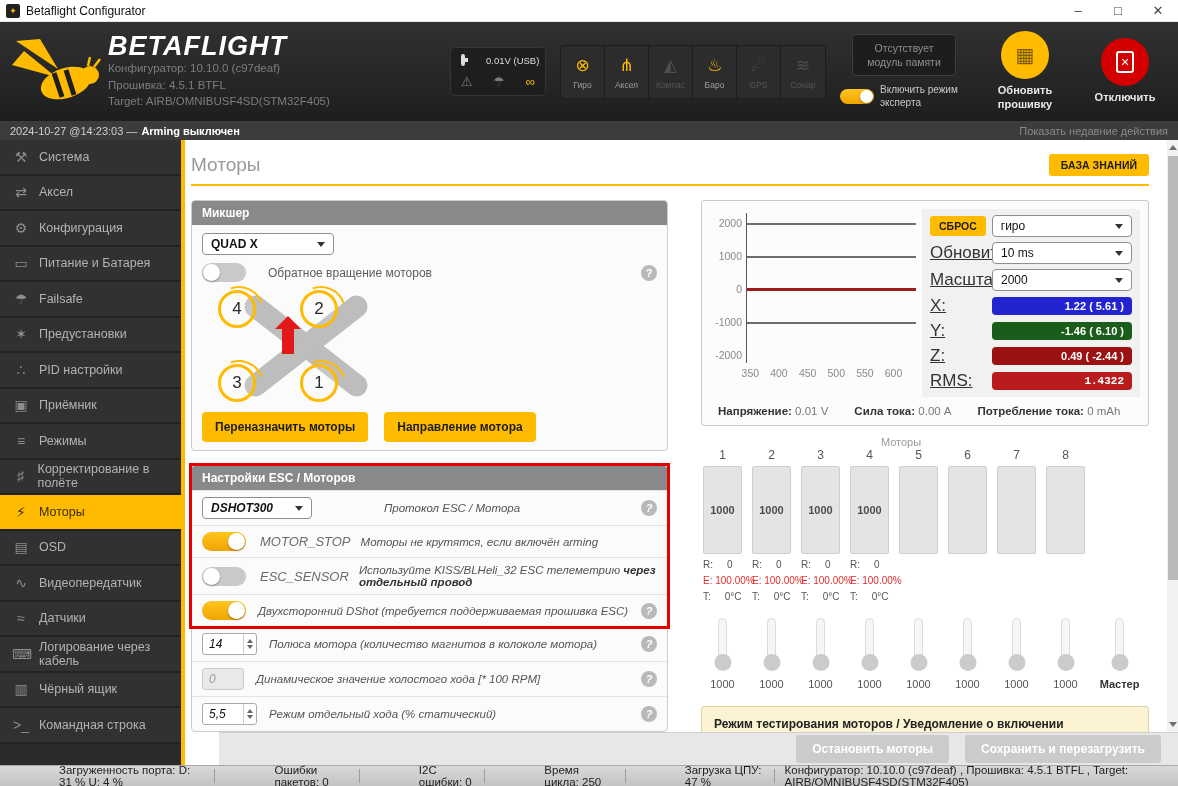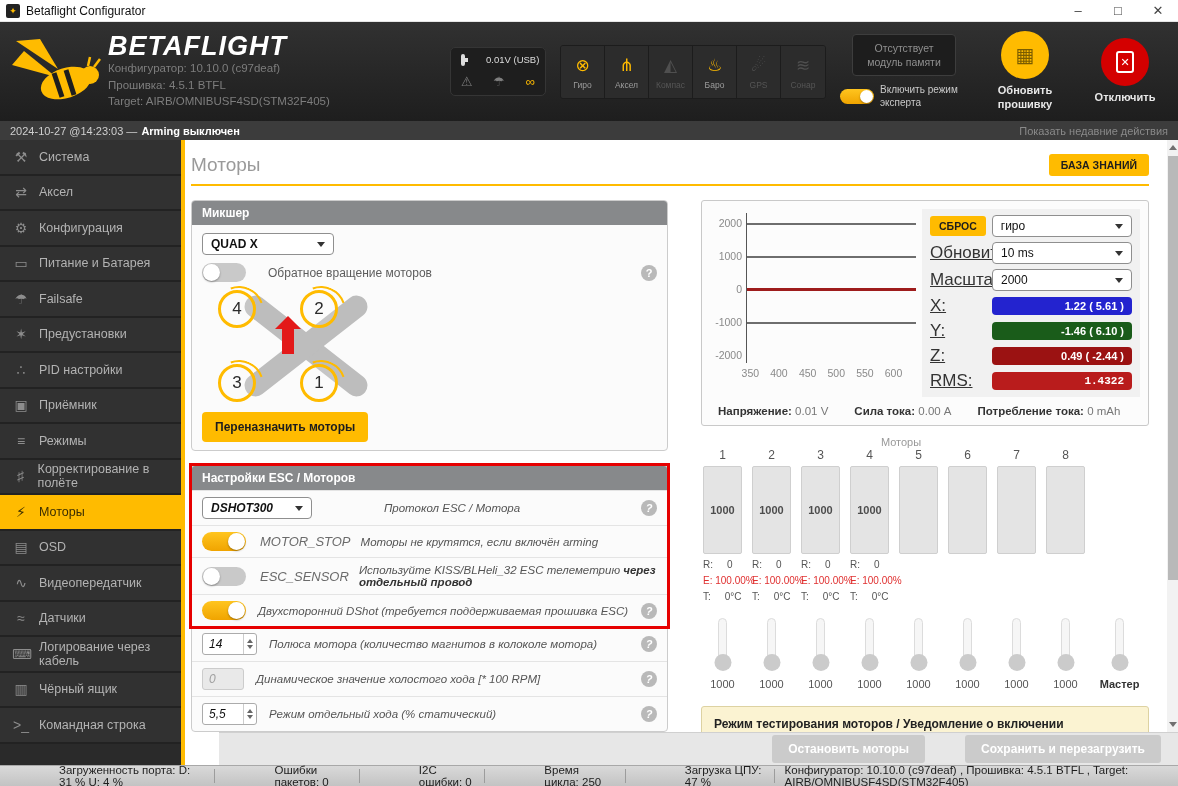--- a/index.html
+++ b/index.html
@@ -16,21 +16,21 @@
 
   
   .header { height:99px; background:linear-gradient(#313131,#1e1e1e); display:flex; align-items:center; padding:0 10px; }
   .brand { display:flex; align-items:center; }
   .brand svg { margin-right:6px; }
   .brand-text .logo { font-size:27px; font-weight:bold; font-style:italic; color:#fff; letter-spacing:1px; line-height:1; }
   .brand-text .ver { font-size:11.5px; color:#7d7d7d; line-height:1.45; }
 
   .hdr-right { margin-left:auto; display:flex; align-items:center; gap:14px; }
   .battbox { background:#1e1e1e; border:1px solid #353535; border-radius:5px; padding:6px 10px; width:96px; }
-  .battrow1 { display:flex; gap:21px; }
+  .battrow1 { display:flex; align-items:center; gap:21px; }
   .batticon { width:26px; height:12px; border:2px solid #ddd; border-radius:2px; position:relative; }
   .batticon:after { content:''; position:absolute; right:-5px; top:2px; width:3px; height:4px; background:#ddd; }
   .battv { color:#ddd; font-size:9.5px; white-space:nowrap; }
   .battrow2 { display:flex; justify-content:space-between; margin-top:8px; font-size:13px; }
   .battrow2 .gray { color:#7e7e7e; } .battrow2 .yellow { color:#ffbb00; }
 
   .sensors { display:flex; border:1px solid #1c1c1c; border-radius:3px; overflow:hidden; }
   .sensor { width:44px; height:52px; background:#2c2c2c; border-right:1px solid #1c1c1c;
     display:flex; flex-direction:column; align-items:center; justify-content:center; }
   .sensor:last-child { border-right:none; }
@@ -170,21 +170,21 @@
   .sknob { width:17px; height:17px; border-radius:50%; background:#cbcbcb; position:absolute; left:50%; bottom:-8px; transform:translateX(-50%); cursor:pointer; }
   .sval { font-size:11px; color:#555; margin-top:14px; }
   .sval.bold { font-weight:bold; color:#333; }
 
   
   .notice { background:#fbf3d2; border:1px solid #ddd2a2; border-radius:3px; padding:10px 12px; margin-top:16px; }
   .ntitle { font-size:12px; font-weight:bold; color:#222; margin-bottom:12px; }
 
   
   .cfooter { height:33px; background:#e7e7e7; border-top:1px solid #d0d0d0; display:flex; align-items:center;
-    justify-content:flex-end; gap:40px; padding-right:18px;margin-left:34px; }
+    justify-content:flex-end; gap:16px; padding-right:18px;margin-left:34px; }
   .graybtn { background:#cbcbcb; color:#fff; font-size:12px; font-weight:bold; border:none;
     padding:7px 16px; border-radius:3px; cursor:default; }
   .statusbar { height:21px; background:linear-gradient(#d9d9d9,#c3c3c3); border-top:1px solid #a8a8a8;
     display:flex; align-items:center; font-size:11.5px; color:#1d1d1d; }
   .stseg { padding:0 12px; border-right:1px solid #9c9c9c; height:14px; display:flex; align-items:center;margin-left:47px; }
   .stright { margin-left:auto; padding:0 10px; border-left:1px solid #9c9c9c; height:14px; display:flex; align-items:center; }
 
   
   .vscroll { position:absolute; top:0; right:0; width:12px; height:592px; background:#f2f2f2; }
   .vthumb { position:absolute; top:16px; left:1px; width:10px; height:424px; background:#b9b9b9; }
@@ -402,20 +402,21 @@
                 <div class="arm a1"></div>
                 <div class="arm a2"></div>
                 <div class="redarrow"></div>
                 <div class="mcirc mc4">4</div>
                 <div class="mcirc mc2">2</div>
                 <div class="mcirc mc3">3</div>
                 <div class="mcirc mc1">1</div>
               </div>
               <div class="mixbtns">
                 <button class="ybtn">Переназначить моторы</button>
+                <button class="ybtn">Направление мотора</button>
               </div>
             </div>
           </div>
 
           <div class="panel">
             <div class="redframe"></div>
             <div class="phead">Настройки ESC / Моторов</div>
 
             <div class="escrow">
               <div class="selectbox" style="width:110px;">

